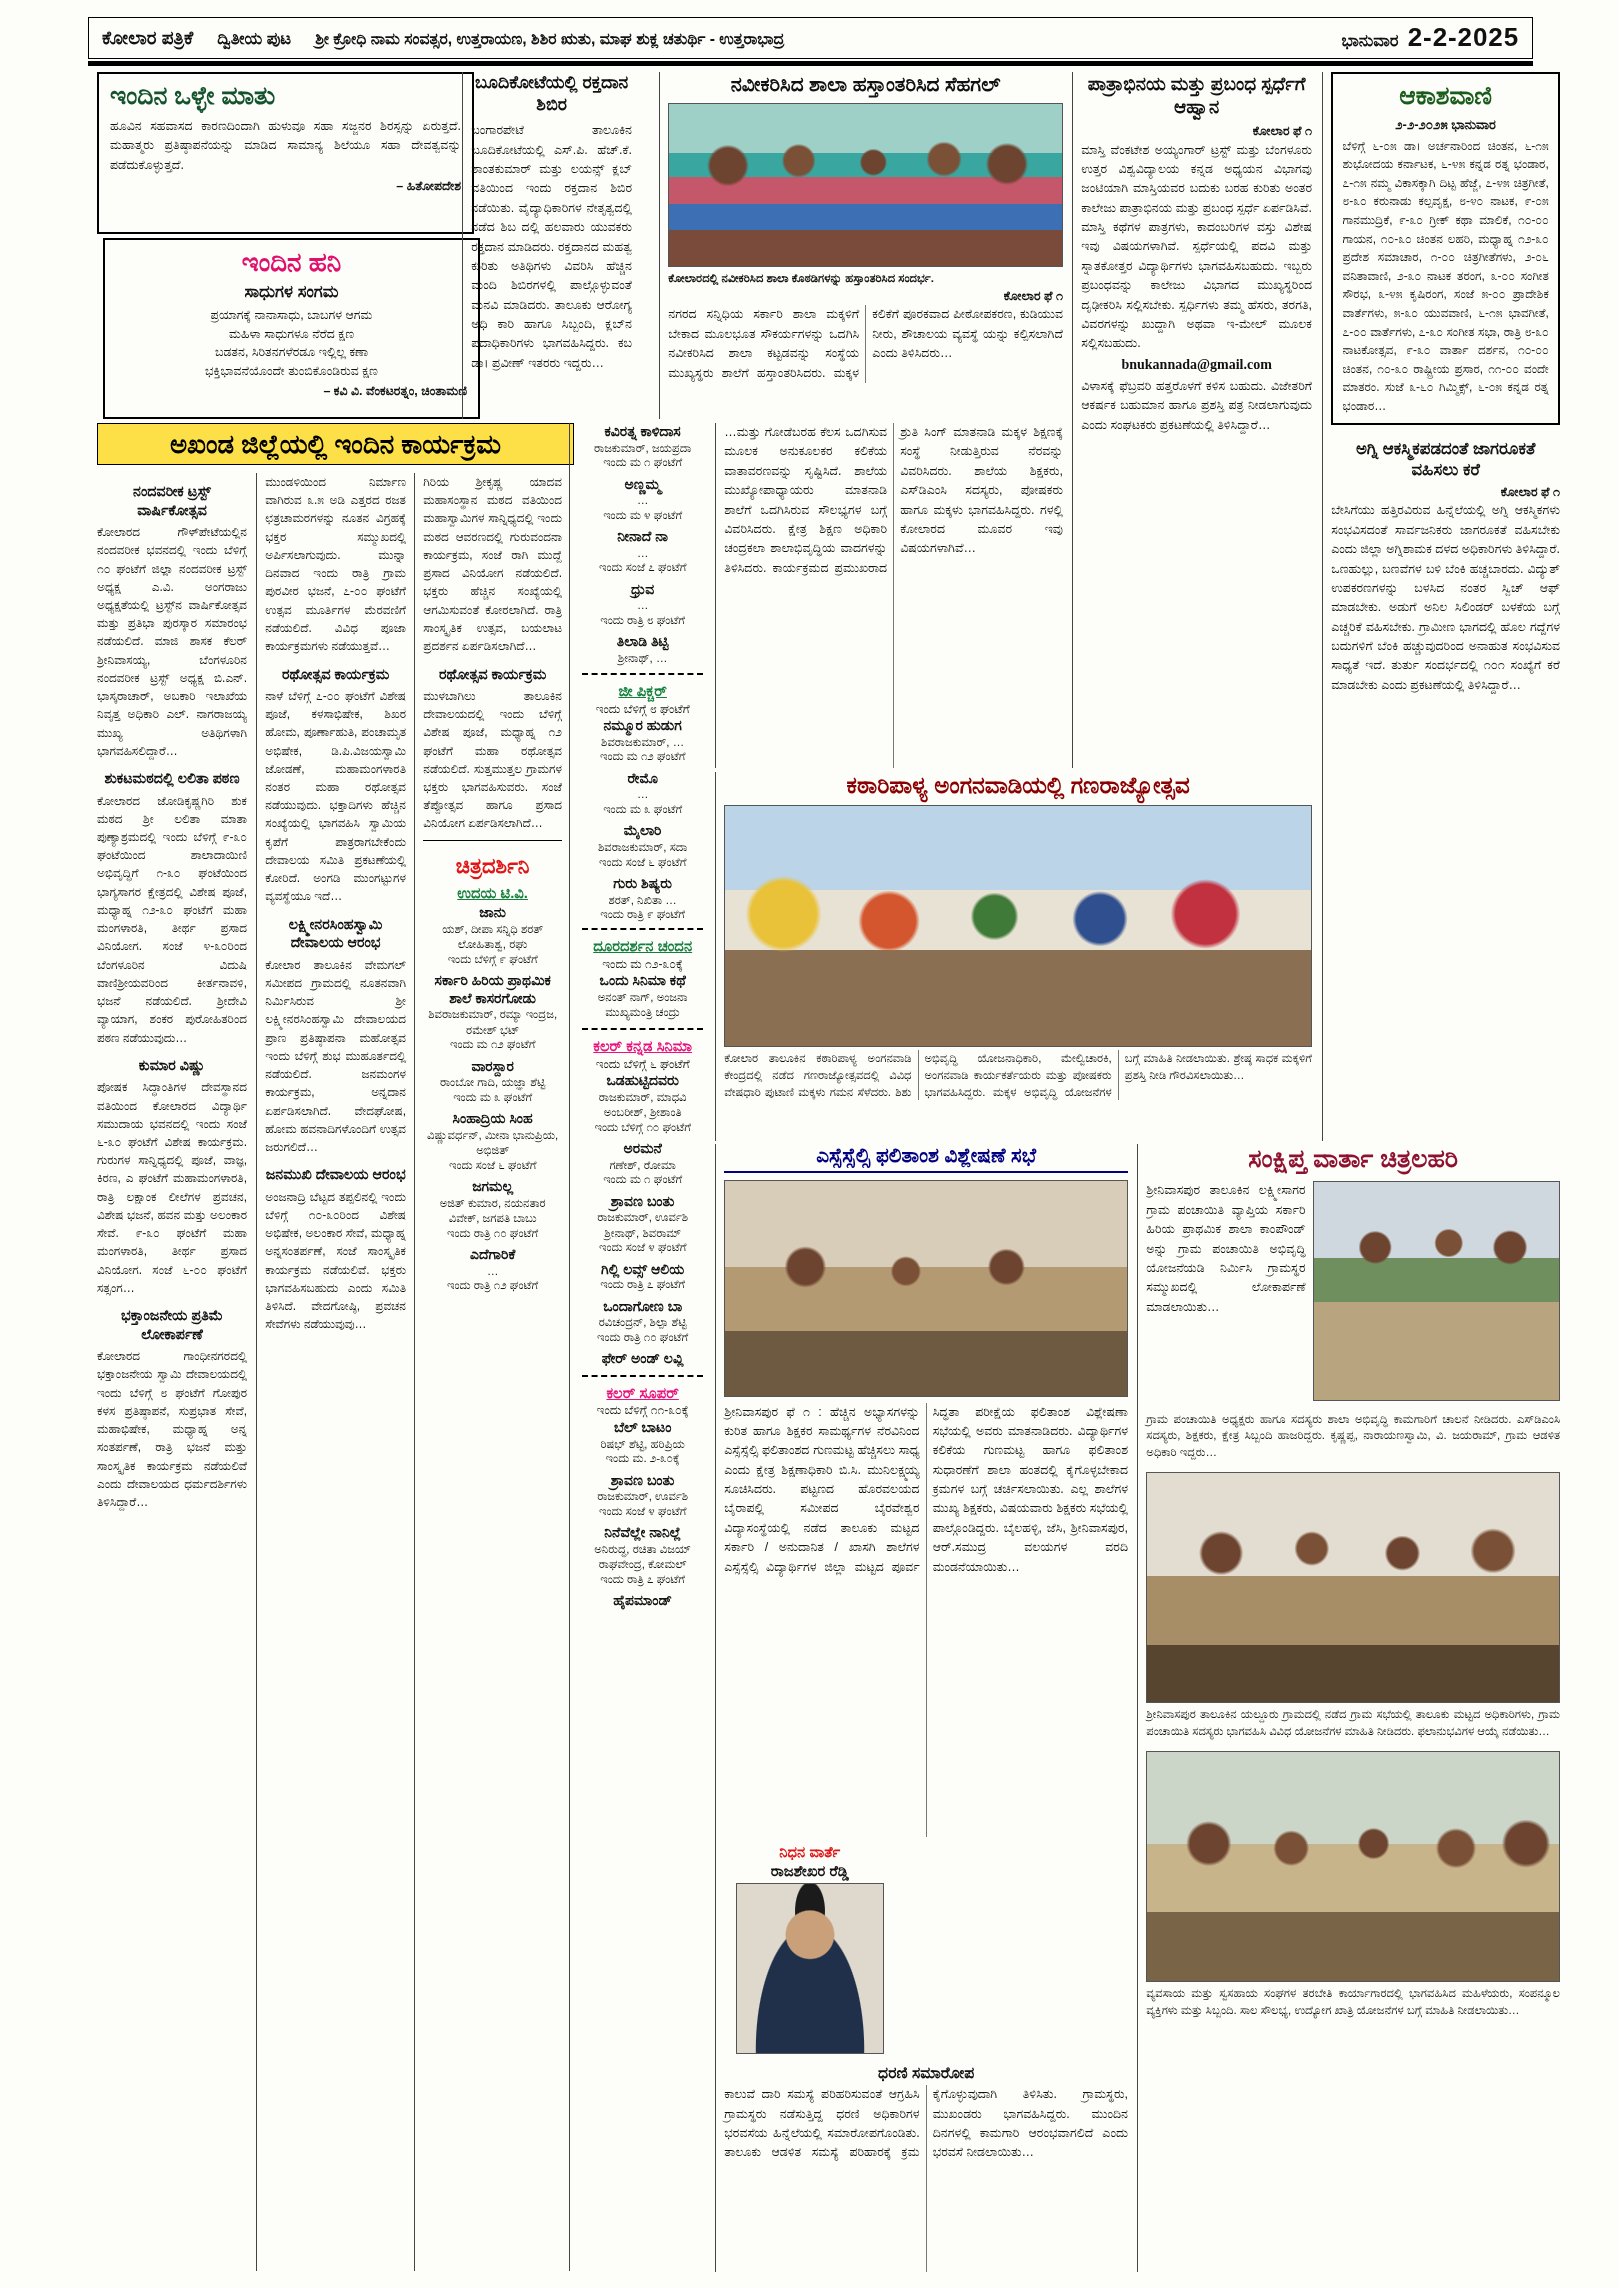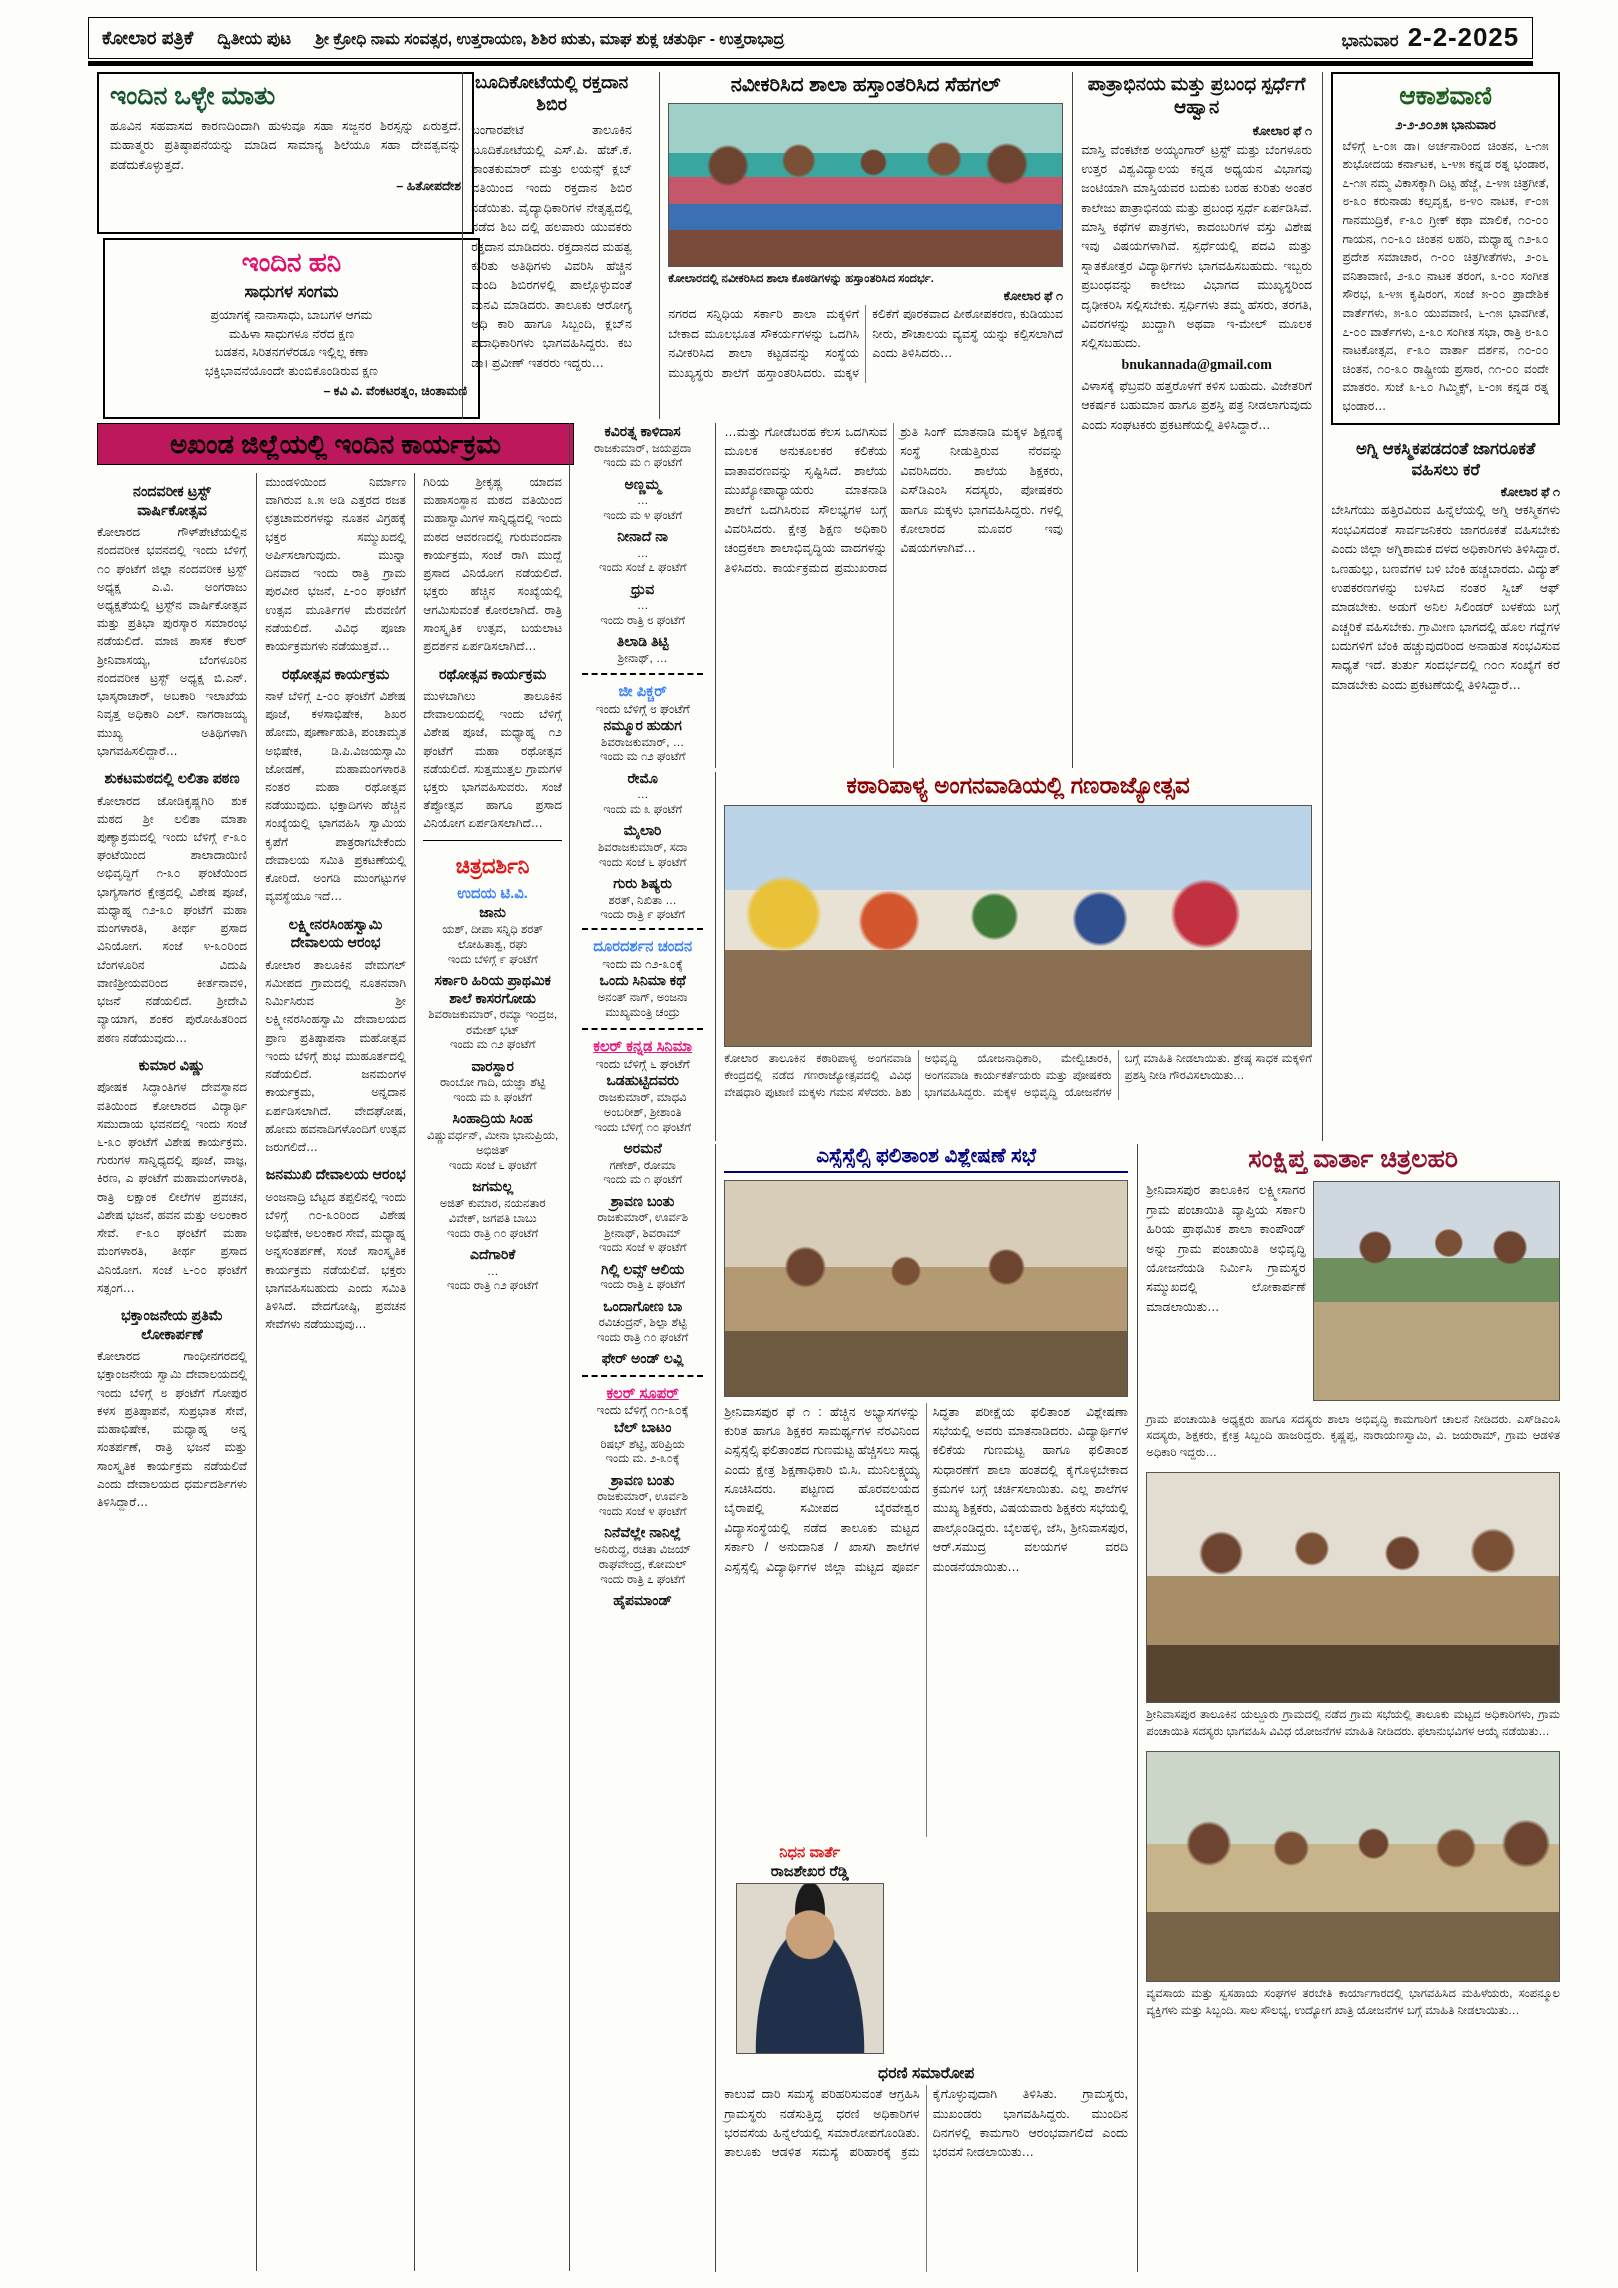--- a/index.html
+++ b/index.html
@@ -82,33 +82,33 @@
     linear-gradient(180deg,#e2ddd0 0 45%,#a88e66 45% 75%,#58452f 75% 100%);}
   .ph-brief3{background:
     radial-gradient(circle at 15% 40%,#6d4430 0 5%,transparent 6%),
     radial-gradient(circle at 35% 42%,#7a5036 0 5%,transparent 6%),
     radial-gradient(circle at 55% 40%,#6d4430 0 5%,transparent 6%),
     radial-gradient(circle at 75% 42%,#7a5036 0 5%,transparent 6%),
     radial-gradient(circle at 92% 40%,#6d4430 0 5%,transparent 6%),
     linear-gradient(180deg,#cbd6c8 0 40%,#c8b48a 40% 70%,#7a6448 70% 100%);}
   .caption{font-size:11.5px;line-height:1.45;text-align:justify;margin-top:3.7px;}
   
-  #banner{left:97px;top:423px;width:477px;height:42px;background:#be185d;border:1.8px solid #000;
+  #banner{left:97px;top:423px;width:477px;height:42px;background:#fde047;border:1.8px solid #000;
           display:flex;align-items:center;justify-content:center;box-sizing:border-box;}
   .banner-txt{font-weight:bold;font-size:26px;color:#000;}
   #progL1{left:97px;top:473px;width:150px;height:1798px;}
   #progL2{left:256px;top:473px;width:150px;height:1798px;}
   #progL3{left:414px;top:473px;width:148px;height:1798px;}
   #progL4{left:569px;top:423px;width:138px;height:1848px;}
   .p-h{font-weight:bold;font-size:14.3px;text-align:center;line-height:1.3;margin:9.2px 0 3.7px;}
   .p-b{font-size:12px;line-height:1.52;text-align:justify;}
   
   .tv-head{color:#e01616;font-weight:bold;font-size:21px;text-align:center;margin:13px 0 1.8px;}
   .chan{font-weight:bold;font-size:14.8px;text-align:center;margin:7.4px 0 1.8px;}
-  .chan.red{color:#3b82f6;}
+  .chan.red{color:#15803d;text-decoration:underline;}
   .chan.pink{color:#e8137d;text-decoration:underline;}
   .chan-note{font-size:12px;text-align:center;margin-bottom:1.8px;}
   .mv{margin-bottom:6.5px;}
   .mv-t{font-weight:bold;font-size:14px;text-align:center;line-height:1.25;}
   .mv-c{font-size:11.5px;text-align:center;line-height:1.35;}
   .mv-w{font-size:11.5px;text-align:center;}
   .dash-sep{border-top:2.8px dashed #000;margin:7.4px 3.7px;}
   .rule-sep{border-top:1.8px solid #000;margin:7.4px 0;}
   
   #kathari{left:715px;top:772px;width:597px;height:369px;}

